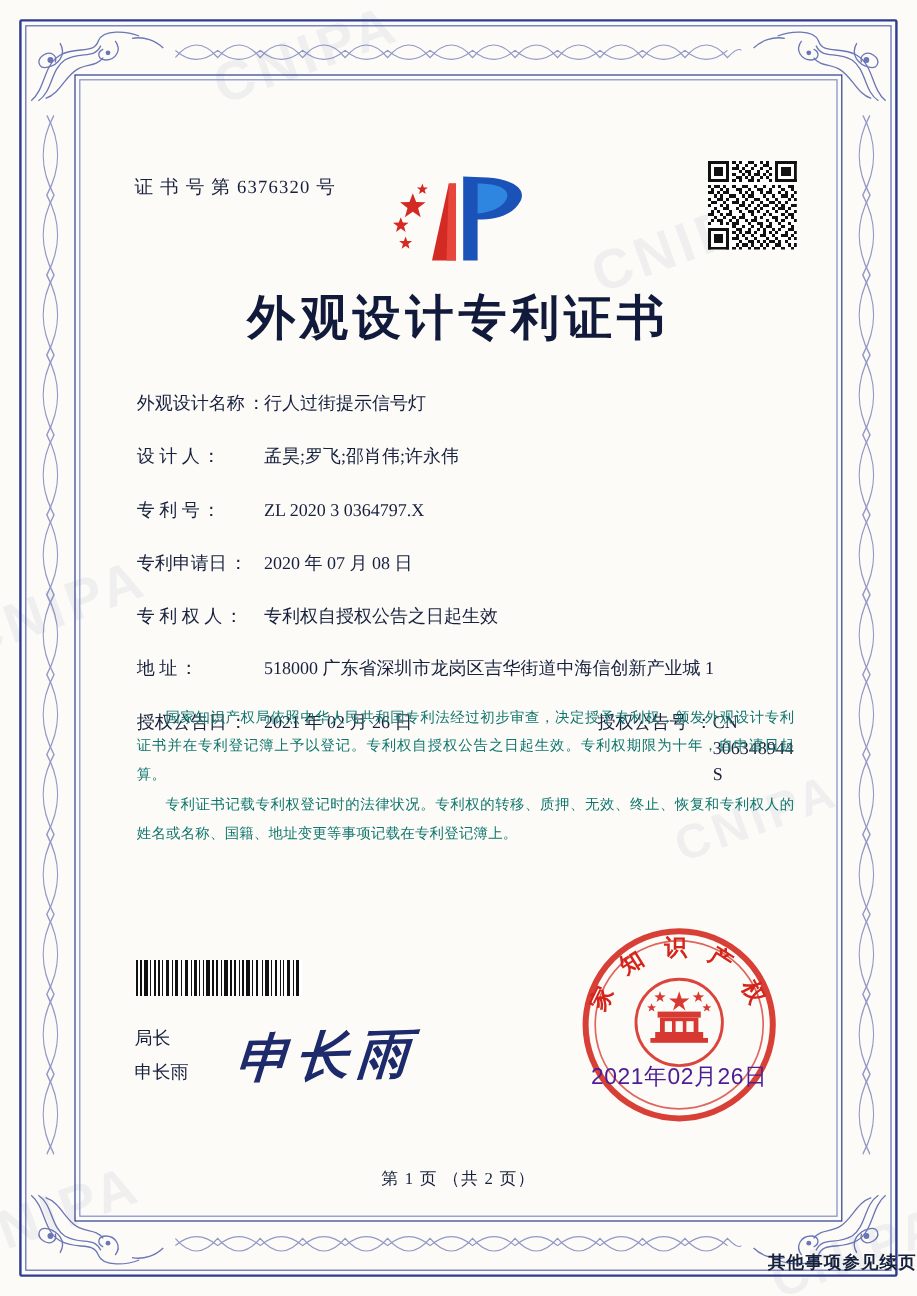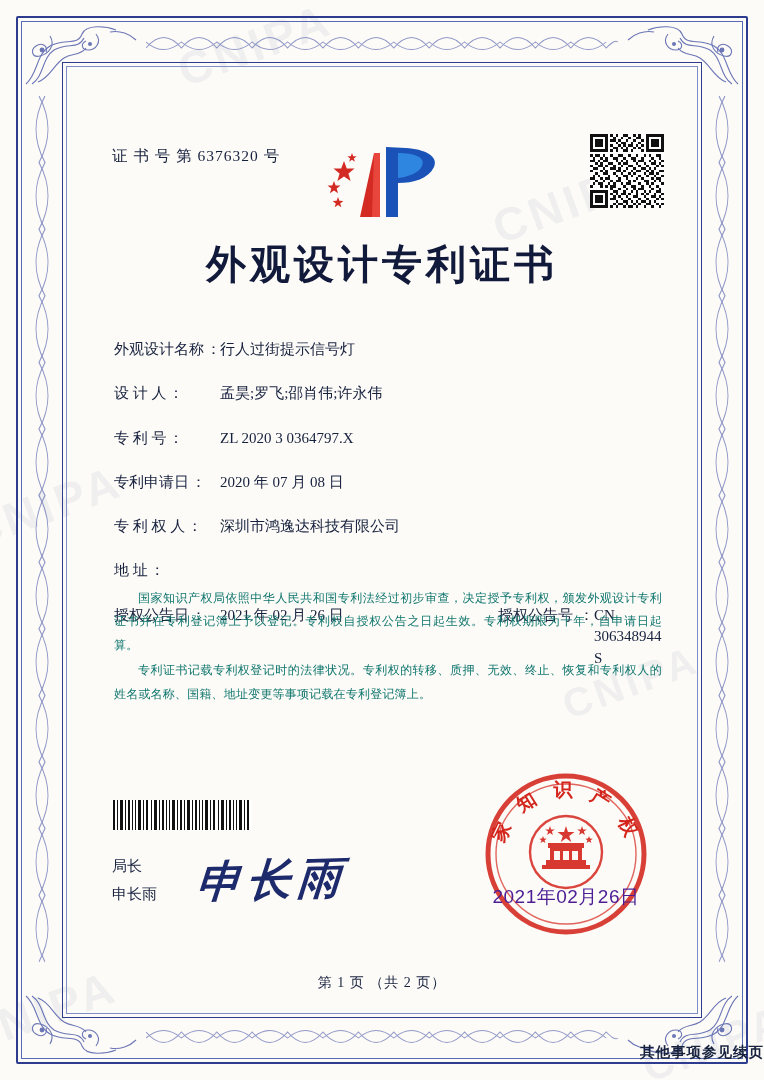--- a/index.html
+++ b/index.html
@@ -145,21 +145,20 @@
     top: 245px;
     left: 32px;
     right: 18px;
     font-size: 15px;
     color: #16213e;
   }
   .field-row {
     display: flex;
     margin-bottom: 22.5px;
     line-height: 1.45;
-    margin-top: 12px;
   }
   .field-label {
     width: 104px;
     flex: 0 0 104px;
     letter-spacing: 0px;
     white-space: nowrap;
   }
   .field-label.spread {
     display: flex;
     justify-content: flex-start;
@@ -656,29 +655,30 @@
       <div class="field-row">
         <div class="field-label"><span>专利申请日</span><span class="colon">：</span></div>
         <div class="field-value">2020 年 07 月 08 日</div>
       </div>
 
       <div class="field-row">
         <div class="field-label spread">
             <span>专 利 权 人</span>
             <span class="colon">：</span>
           </div>
-        <div class="field-value">深圳市鸿逸达科技有限公司</div>
+        <div class="field-value">专利权自授权公告之日起生效</div>
       </div>
 
       <div class="field-row">
         <div class="field-label spread">
             <span>地        址</span>
             <span class="colon">：</span>
           </div>
         <div class="field-value">
+          <div>518000 广东省深圳市龙岗区吉华街道中海信创新产业城 1</div>
         </div>
       </div>
 
       <div class="field-row split">
         <div class="field-label"><span>授权公告日</span><span class="colon">：</span></div>
         <div class="field-value">2021 年 02 月 26 日</div>
         <div class="field-label2">
             <span>授权公告号</span>
             <span class="colon">：</span>
           </div>

